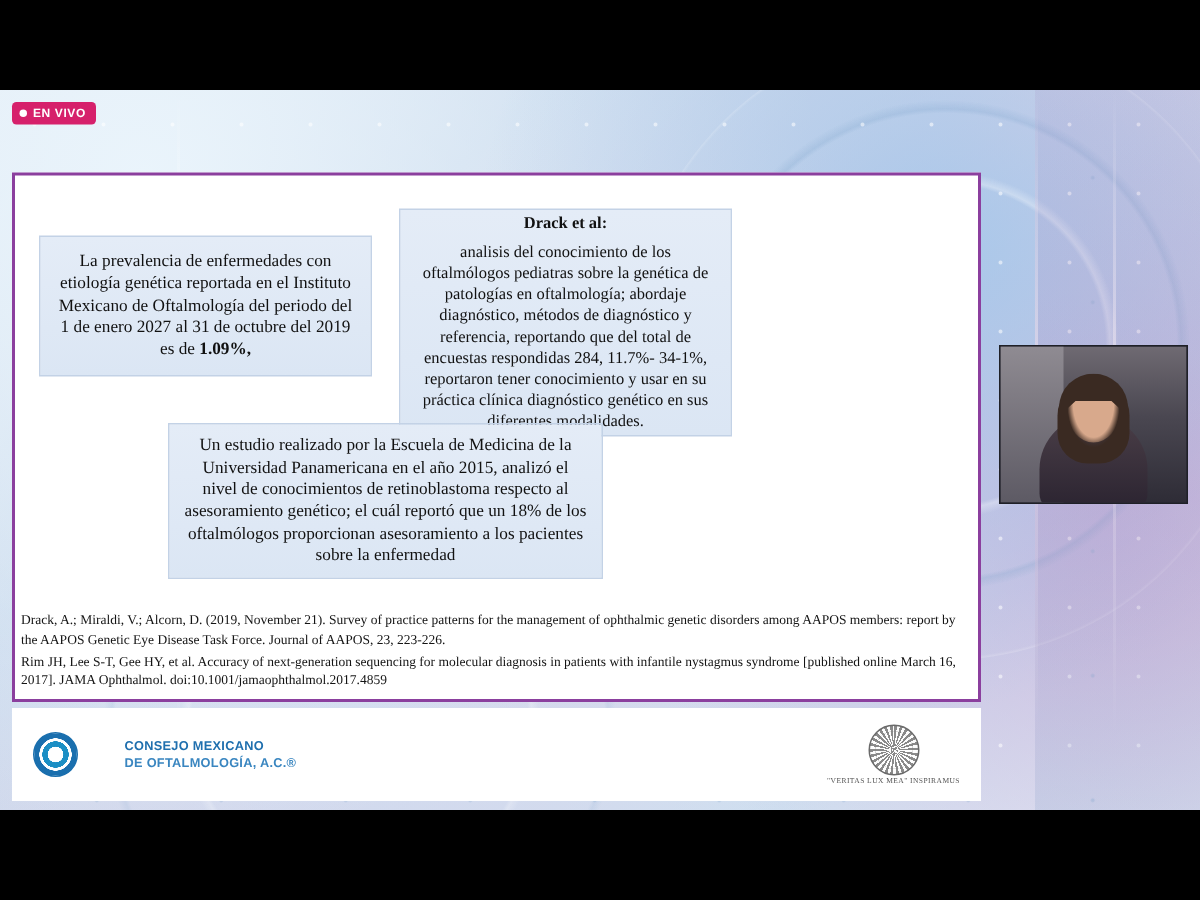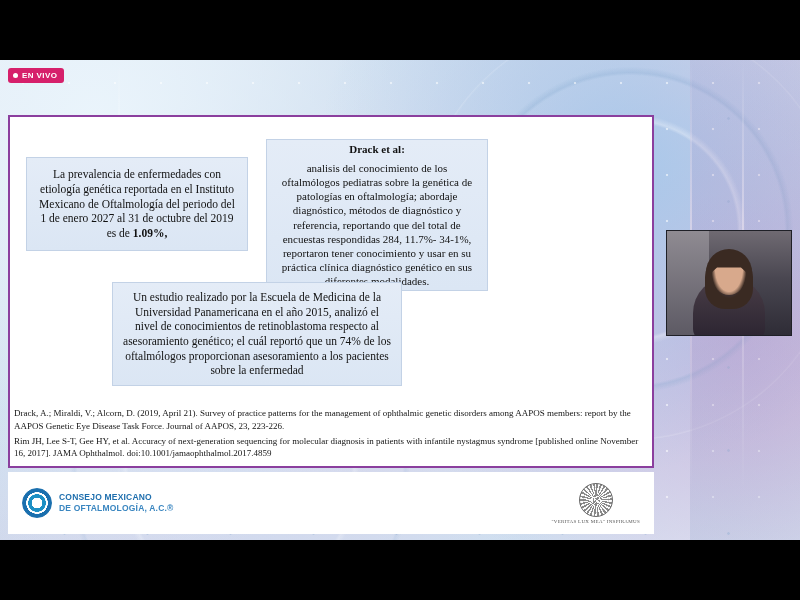--- a/index.html
+++ b/index.html
@@ -204,20 +204,21 @@
     border: 1px solid #1a6fae;
     box-sizing: border-box;
   }
   .logo-text {
     font-family: "Liberation Sans", sans-serif;
     font-size: 8.5px;
     font-weight: bold;
     color: #1f6fae;
     line-height: 1.25;
     letter-spacing: .2px;
+    margin-left: 24px;
   }
   .logo-text .l2 { color: #3a86c0; }
 
   .logo-right {
     display: flex;
     flex-direction: column;
     align-items: center;
     gap: 2px;
   }
   .seal {
@@ -340,26 +341,26 @@
           <span>La prevalencia de enfermedades con etiología genética reportada en el Instituto Mexicano de Oftalmología del periodo del 1 de enero 2027 al 31 de octubre del 2019 es de </span><b>1.09%,</b>
         </div>
       </div>
 
       <div class="box" id="box-drack">
         <div class="title">Drack et al:</div>
         <div>analisis del conocimiento de los oftalmólogos pediatras sobre la genética de patologías en oftalmología; abordaje diagnóstico, métodos de diagnóstico y referencia, reportando que del total de encuestas respondidas 284, 11.7%- 34-1%, reportaron tener conocimiento y usar en su práctica clínica diagnóstico genético en sus diferentes modalidades.</div>
       </div>
 
       <div class="box" id="box-estudio">
-        <div>Un estudio realizado por la Escuela de Medicina de la Universidad Panamericana en el año 2015, analizó el nivel de conocimientos de retinoblastoma respecto al asesoramiento genético; el cuál reportó que un 74% de los oftalmólogos proporcionan asesoramiento a los pacientes sobre la enfermedad</div>
+        <div>Un estudio realizado por la Escuela de Medicina de la Universidad Panamericana en el año 2015, analizó el nivel de conocimientos de retinoblastoma respecto al asesoramiento genético; el cuál reportó que un 18% de los oftalmólogos proporcionan asesoramiento a los pacientes sobre la enfermedad</div>
       </div>
 
       <div id="refs">
-        <p>Drack, A.; Miraldi, V.; Alcorn, D. (2019, April 21). Survey of practice patterns for the management of ophthalmic genetic disorders among AAPOS members: report by the AAPOS Genetic Eye Disease Task Force. Journal of AAPOS, 23, 223-226.</p>
-        <p>Rim JH, Lee S-T, Gee HY, et al. Accuracy of next-generation sequencing for molecular diagnosis in patients with infantile nystagmus syndrome [published online November 16, 2017]. JAMA Ophthalmol. doi:10.1001/jamaophthalmol.2017.4859</p>
+        <p>Drack, A.; Miraldi, V.; Alcorn, D. (2019, November 21). Survey of practice patterns for the management of ophthalmic genetic disorders among AAPOS members: report by the AAPOS Genetic Eye Disease Task Force. Journal of AAPOS, 23, 223-226.</p>
+        <p>Rim JH, Lee S-T, Gee HY, et al. Accuracy of next-generation sequencing for molecular diagnosis in patients with infantile nystagmus syndrome [published online March 16, 2017]. JAMA Ophthalmol. doi:10.1001/jamaophthalmol.2017.4859</p>
       </div>
     </div>
 
     <div id="bottom-bar">
       <div class="logo-left">
         <div class="logo-mark"></div>
         <div class="logo-text">
           <div class="l1">CONSEJO MEXICANO</div>
           <div class="l2">DE OFTALMOLOGÍA, A.C.®</div>
         </div>

